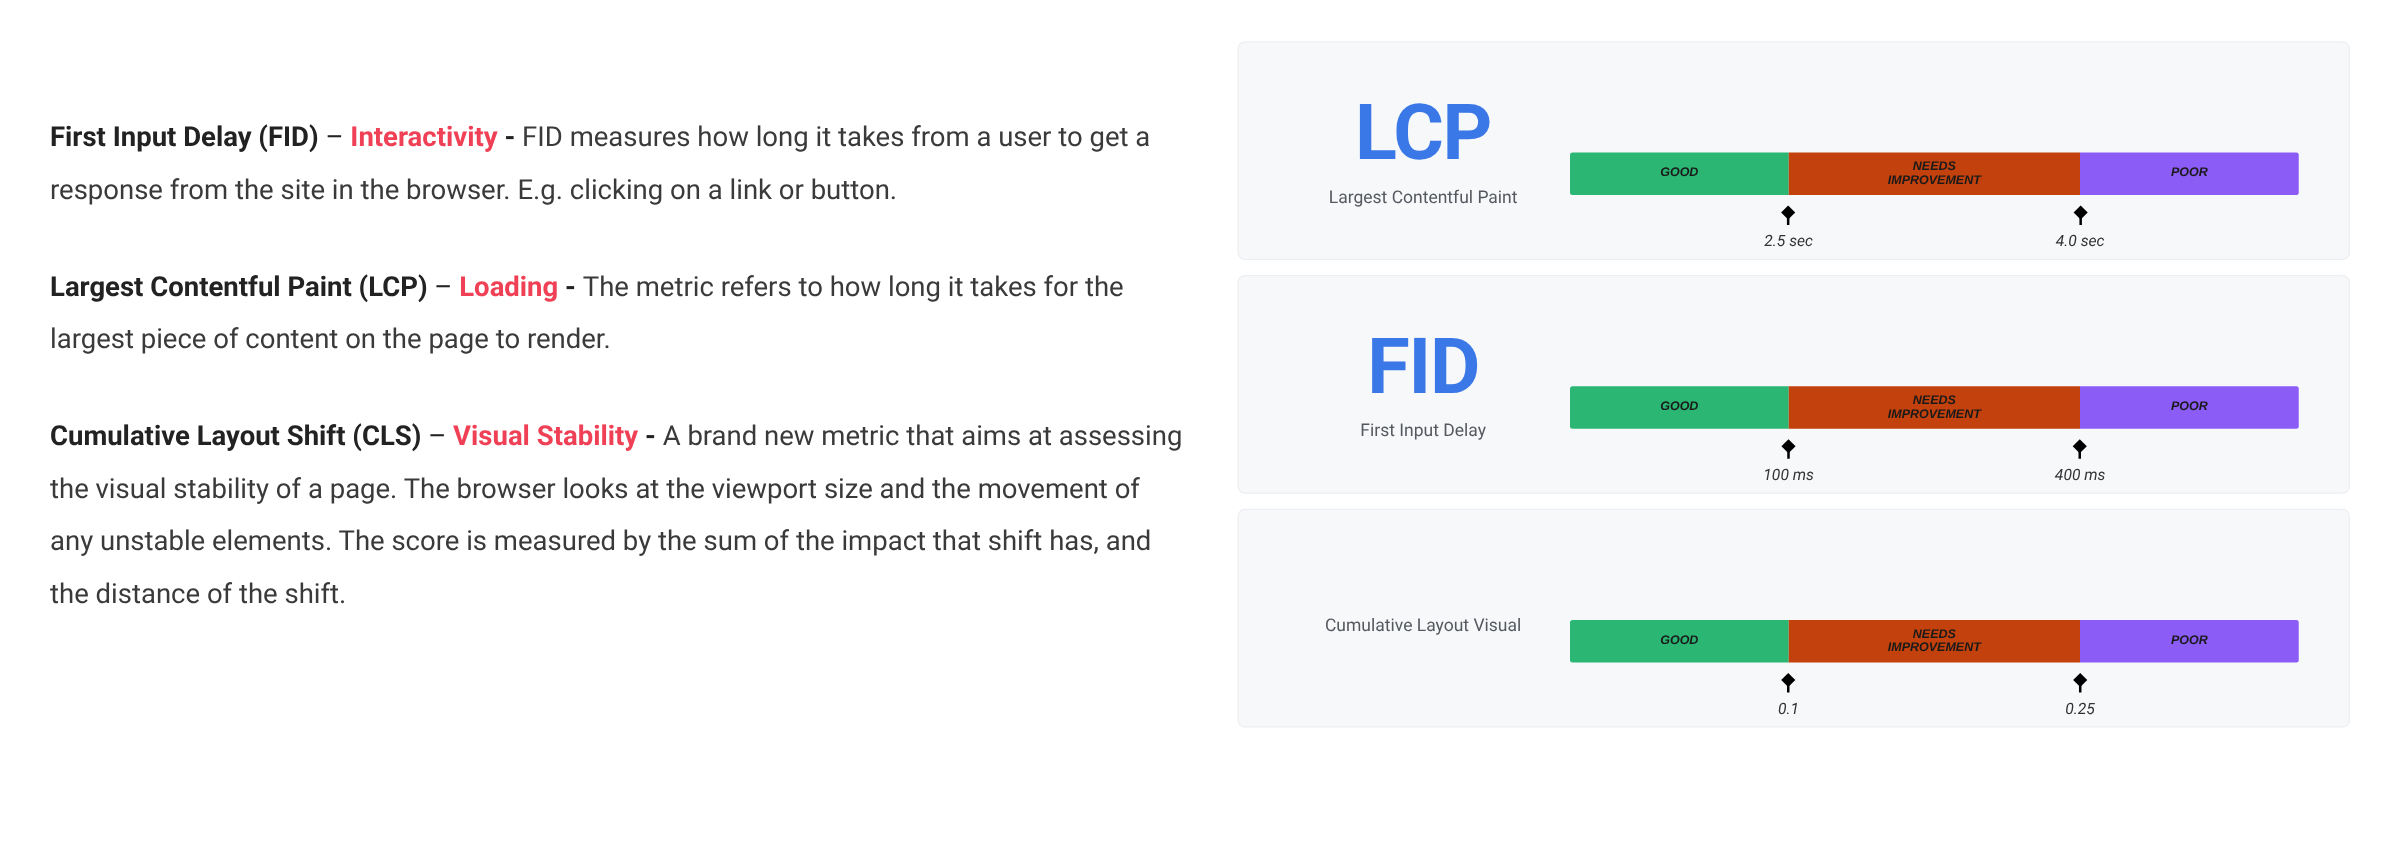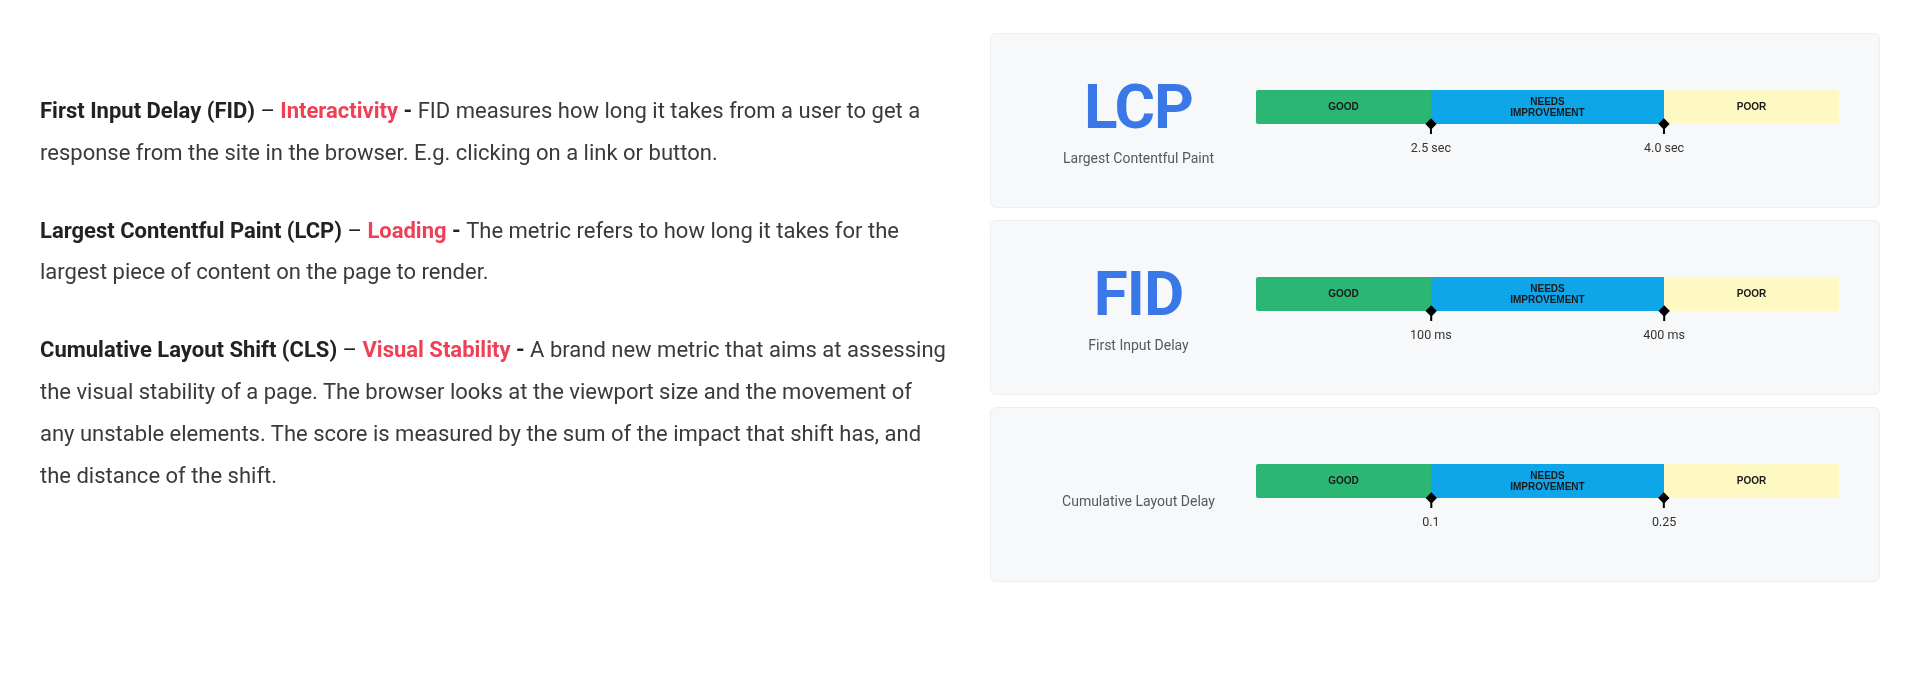--- a/index.html
+++ b/index.html
@@ -60,22 +60,23 @@
     font-size: 14px;
     color: #55595f;
     margin-top: 12px;
     font-family: Roboto, Arial, sans-serif;
   }
   .bar-wrap {
     flex: 1;
     position: relative;
     height: 70px;
     display: flex;
-    align-items: flex-start;
+    align-items: flex-end;
     padding-top: 4px;
+    font-style: italic;
   }
   .bar {
     position: relative;
     width: 100%;
     height: 34px;
     display: flex;
     border-radius: 2px;
     overflow: visible;
   }
   .seg {
@@ -84,26 +85,26 @@
     justify-content: center;
     font-size: 10px;
     font-weight: 700;
     color: #1a1a1a;
     font-family: Arial, sans-serif;
     text-align: center;
     line-height: 1.1;
     white-space: pre-line;
   }
   .seg.good  { background: #2bb673; flex: 0 0 30%; border-radius: 2px 0 0 2px; }
-  .seg.needs { background: #0ea5e9; flex: 0 0 40%; }
-  .seg.poor  { background: #fef9c3; flex: 0 0 30%; border-radius: 0 2px 2px 0; }
+  .seg.needs { background: #c2410c; flex: 0 0 40%; }
+  .seg.poor  { background: #8b5cf6; flex: 0 0 30%; border-radius: 0 2px 2px 0; }
 
   .tick {
     position: absolute;
-    top: 34px;
+    top: 48px;
     transform: translateX(-50%);
     text-align: center;
   }
   .tick .mark {
     width: 2px;
     height: 10px;
     background: #000;
     margin: 0 auto;
     position: relative;
   }
@@ -187,21 +188,21 @@
         <div class="tick t2">
           <div class="mark"></div>
           <div class="label">400 ms</div>
         </div>
       </div>
     </div>
   </div>
 
   <div class="card">
     <div class="metric-title-wrap">
-      <div class="metric-full">Cumulative Layout Delay</div>
+      <div class="metric-full">Cumulative Layout Visual</div>
     </div>
     <div class="bar-wrap">
       <div class="bar">
         <div class="seg good">GOOD</div>
         <div class="seg needs">NEEDS
 IMPROVEMENT</div>
         <div class="seg poor">POOR</div>
         <div class="tick t1">
           <div class="mark"></div>
           <div class="label">0.1</div>

